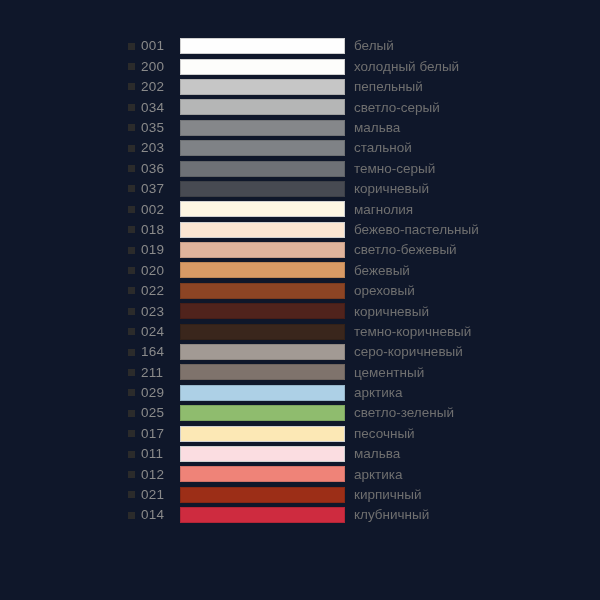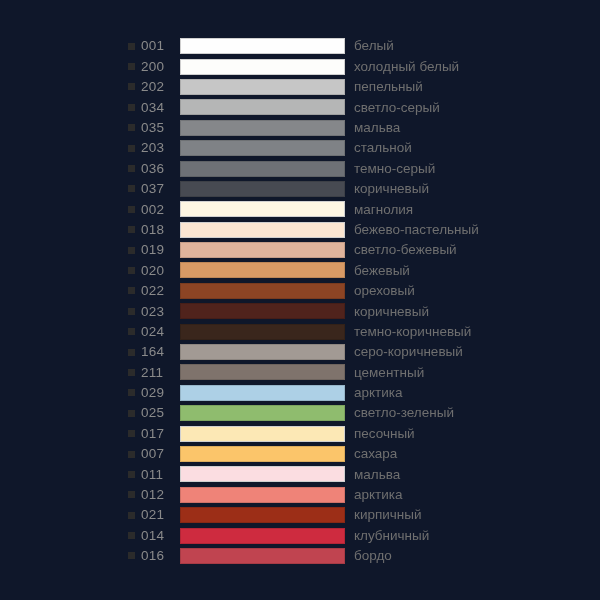--- a/index.html
+++ b/index.html
@@ -196,26 +196,20 @@
         <span class="row-name">светло-зеленый</span>
       </div>
       <div class="palette-row">
         <span class="row-bullet" style="background: rgb(43, 43, 43);"></span>
         <span class="row-code">017</span>
         <span class="row-swatch pale" style="background: rgb(252, 232, 181);"></span>
         <span class="row-name">песочный</span>
       </div>
       <div class="palette-row">
         <span class="row-bullet" style="background: rgb(43, 43, 43);"></span>
-        <span class="row-code">007</span>
-        <span class="row-swatch" style="background: rgb(251, 197, 106);"></span>
-        <span class="row-name">сахара</span>
-      </div>
-      <div class="palette-row">
-        <span class="row-bullet" style="background: rgb(43, 43, 43);"></span>
         <span class="row-code">011</span>
         <span class="row-swatch pale" style="background: rgb(251, 221, 225);"></span>
         <span class="row-name">мальва</span>
       </div>
       <div class="palette-row">
         <span class="row-bullet" style="background: rgb(43, 43, 43);"></span>
         <span class="row-code">012</span>
         <span class="row-swatch" style="background: rgb(239, 131, 120);"></span>
         <span class="row-name">арктика</span>
       </div>
@@ -224,20 +218,14 @@
         <span class="row-code">021</span>
         <span class="row-swatch" style="background: rgb(156, 46, 23);"></span>
         <span class="row-name">кирпичный</span>
       </div>
       <div class="palette-row">
         <span class="row-bullet" style="background: rgb(43, 43, 43);"></span>
         <span class="row-code">014</span>
         <span class="row-swatch" style="background: rgb(206, 43, 63);"></span>
         <span class="row-name">клубничный</span>
       </div>
-      <div class="palette-row">
-        <span class="row-bullet" style="background: rgb(43, 43, 43);"></span>
-        <span class="row-code">016</span>
-        <span class="row-swatch" style="background: rgb(192, 68, 80);"></span>
-        <span class="row-name">бордо</span>
-      </div>
     </div>
 </div>
 
 </body></html>

